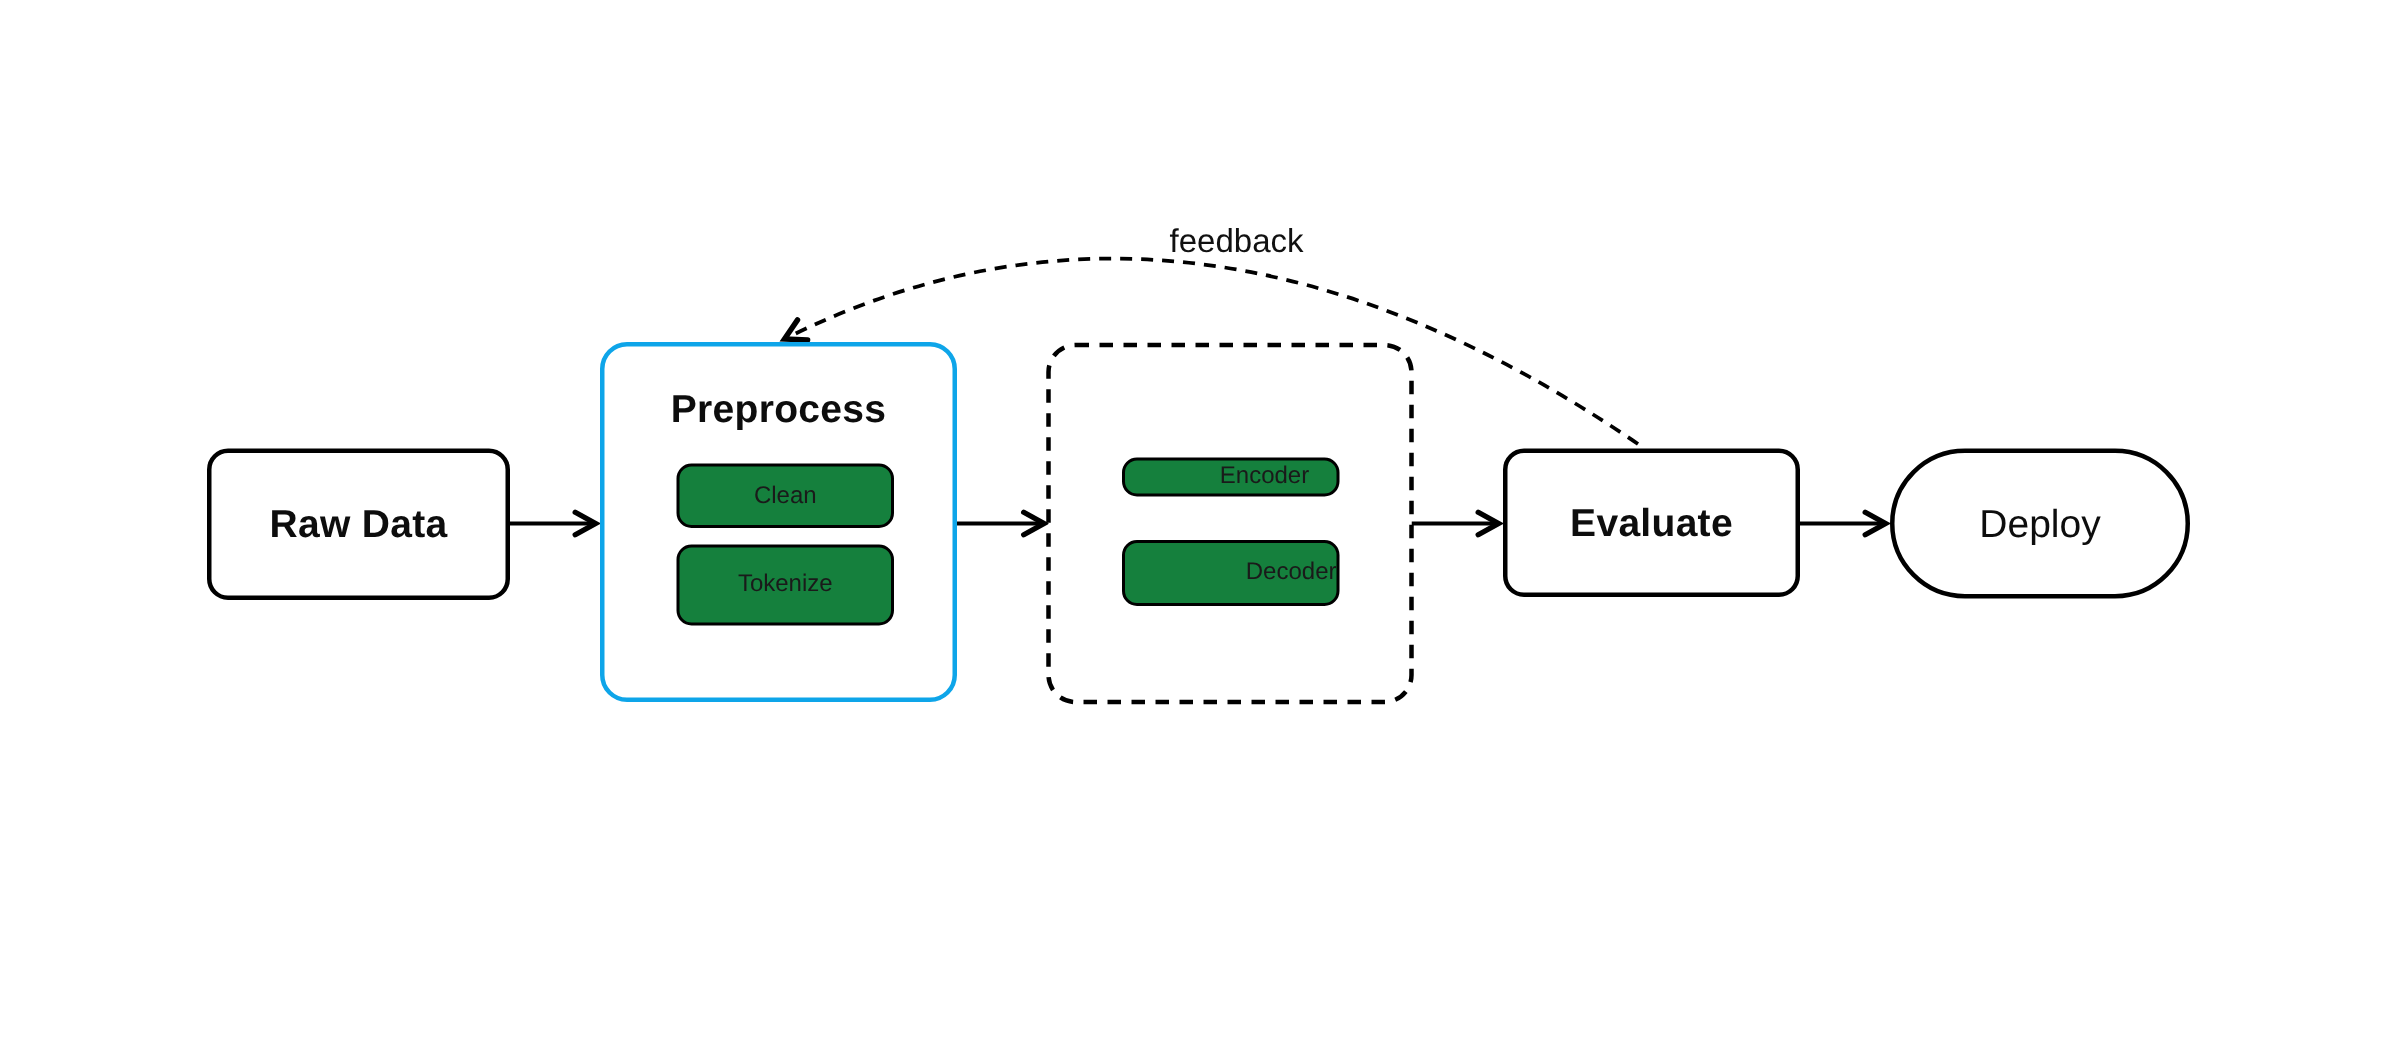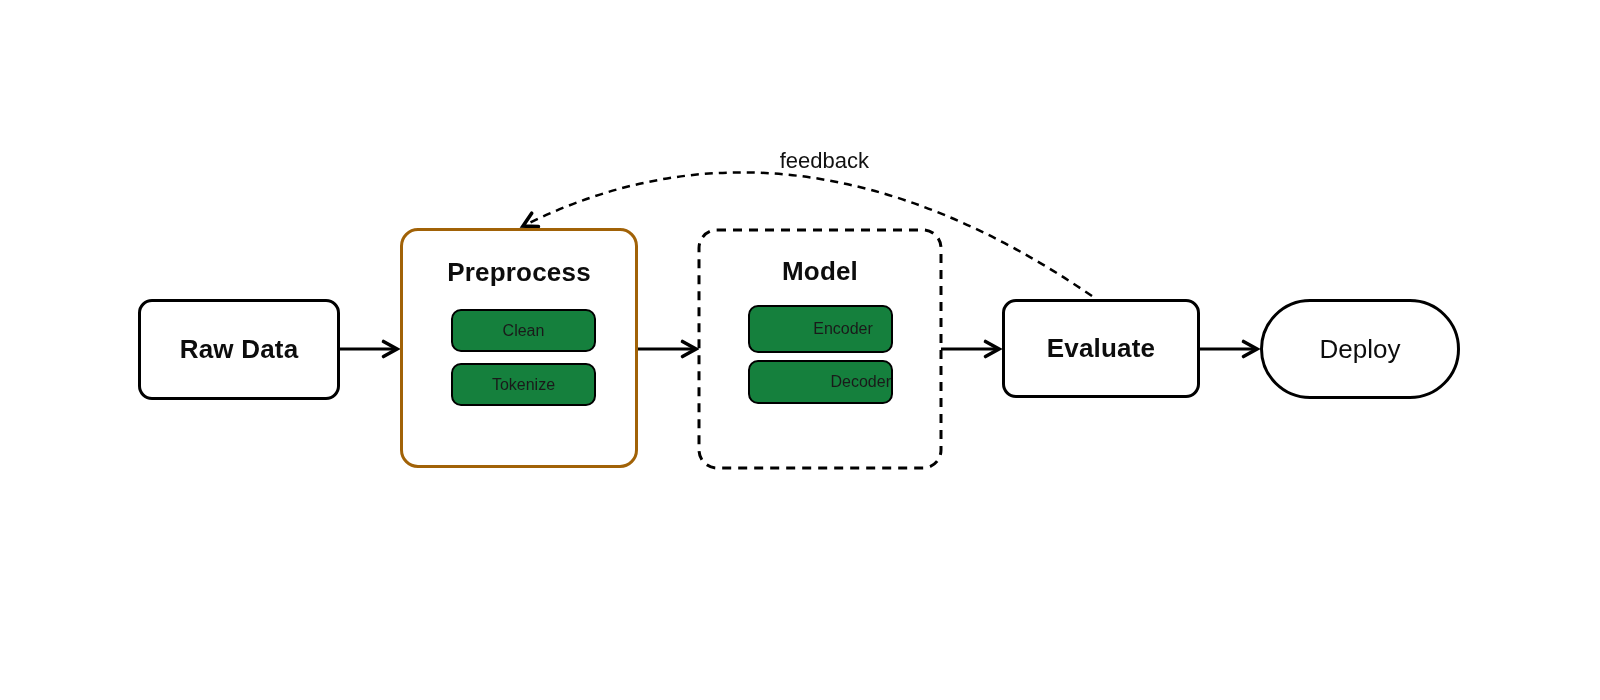--- a/index.html
+++ b/index.html
@@ -45,21 +45,21 @@
     font-size: 26px;
     font-weight: 400;
   }
   .container-node {
     position: absolute;
     box-sizing: border-box;
     background: #ffffff;
     color: #0d0d0d;
   }
   .container-solid {
-    border: 3px solid #a16207;
+    border: 3px solid #0ea5e9;
     border-radius: 18px;
   }
   .container-dashed {
     
     border: none;
     background: transparent;
   }
   .container-title {
     position: absolute;
     left: 0;
@@ -117,28 +117,27 @@
 
   <div class="node node-simple" style="left:138px; top:299px; width:202px; height:101px;">
     <span>Raw Data</span>
   </div>
 
   <div class="container-node container-solid" style="left:400px; top:228px; width:238px; height:240px;">
     <div class="container-title">Preprocess</div>
     <div class="inner-box" style="left:48px; top:78px; width:145px; height:43px;">
       <span>Clean</span>
     </div>
-    <div class="inner-box" style="left:48px; top:132px; width:145px; height:43px;">
+    <div class="inner-box" style="left:48px; top:132px; width:145px; height:54px;">
       <span>Tokenize</span>
     </div>
   </div>
 
   <div class="container-node container-dashed" style="left:699px; top:230px; width:242px; height:238px;">
-    <div class="container-title">Model</div>
-    <div class="inner-box" style="left:49px; top:75px; width:145px; height:48px;padding-left:45px;">
+    <div class="inner-box" style="left:49px; top:75px; width:145px; height:26px;padding-left:45px;">
       <span>Encoder</span>
     </div>
     <div class="inner-box" style="left:49px; top:130px; width:145px; height:44px;justify-content:flex-end;">
       <span>Decoder</span>
     </div>
   </div>
 
   <div class="node node-simple" style="left:1002px; top:299px; width:198px; height:99px;">
     <span>Evaluate</span>
   </div>

